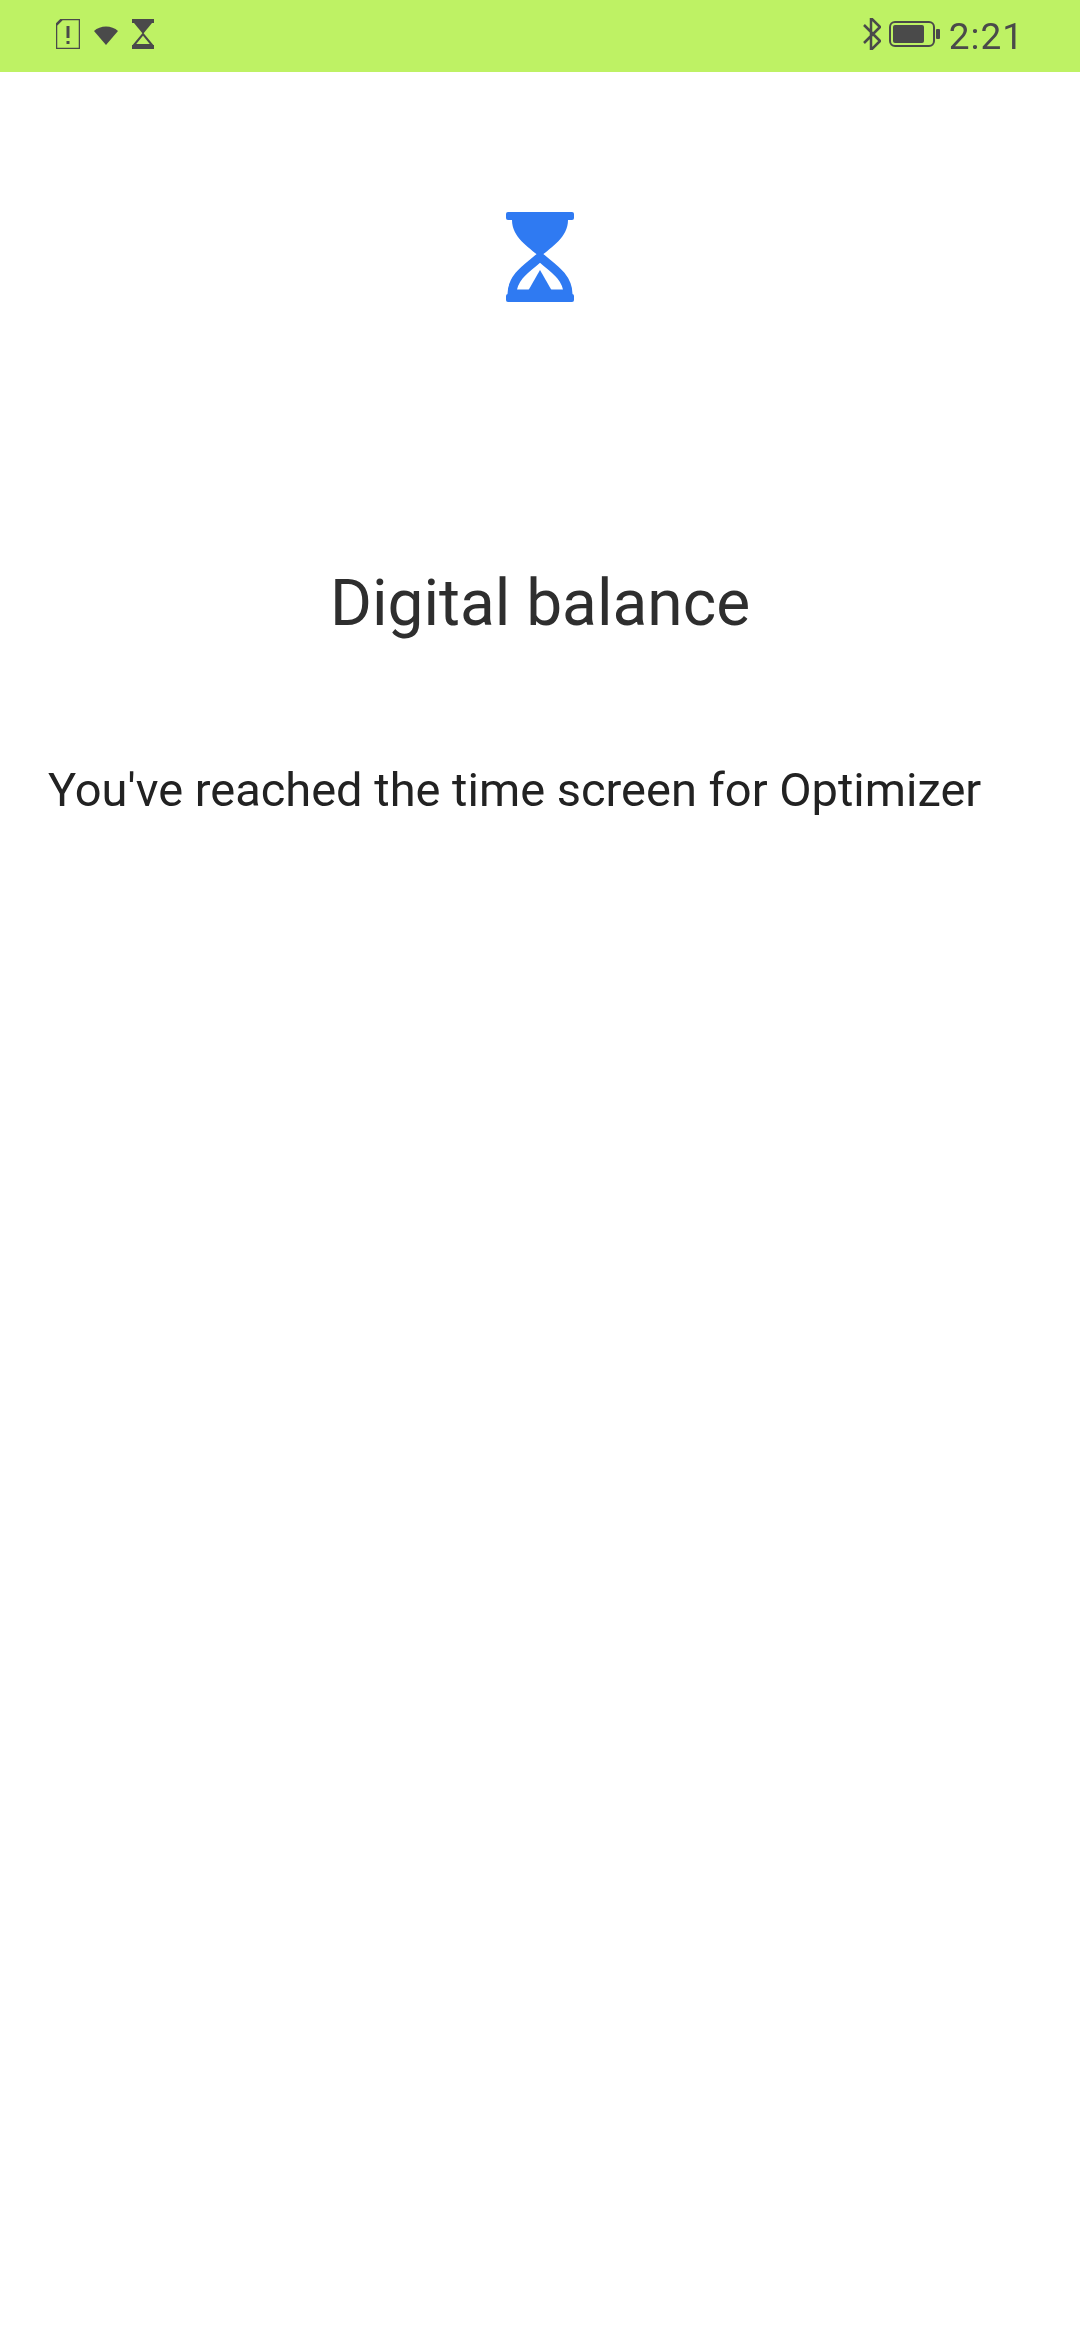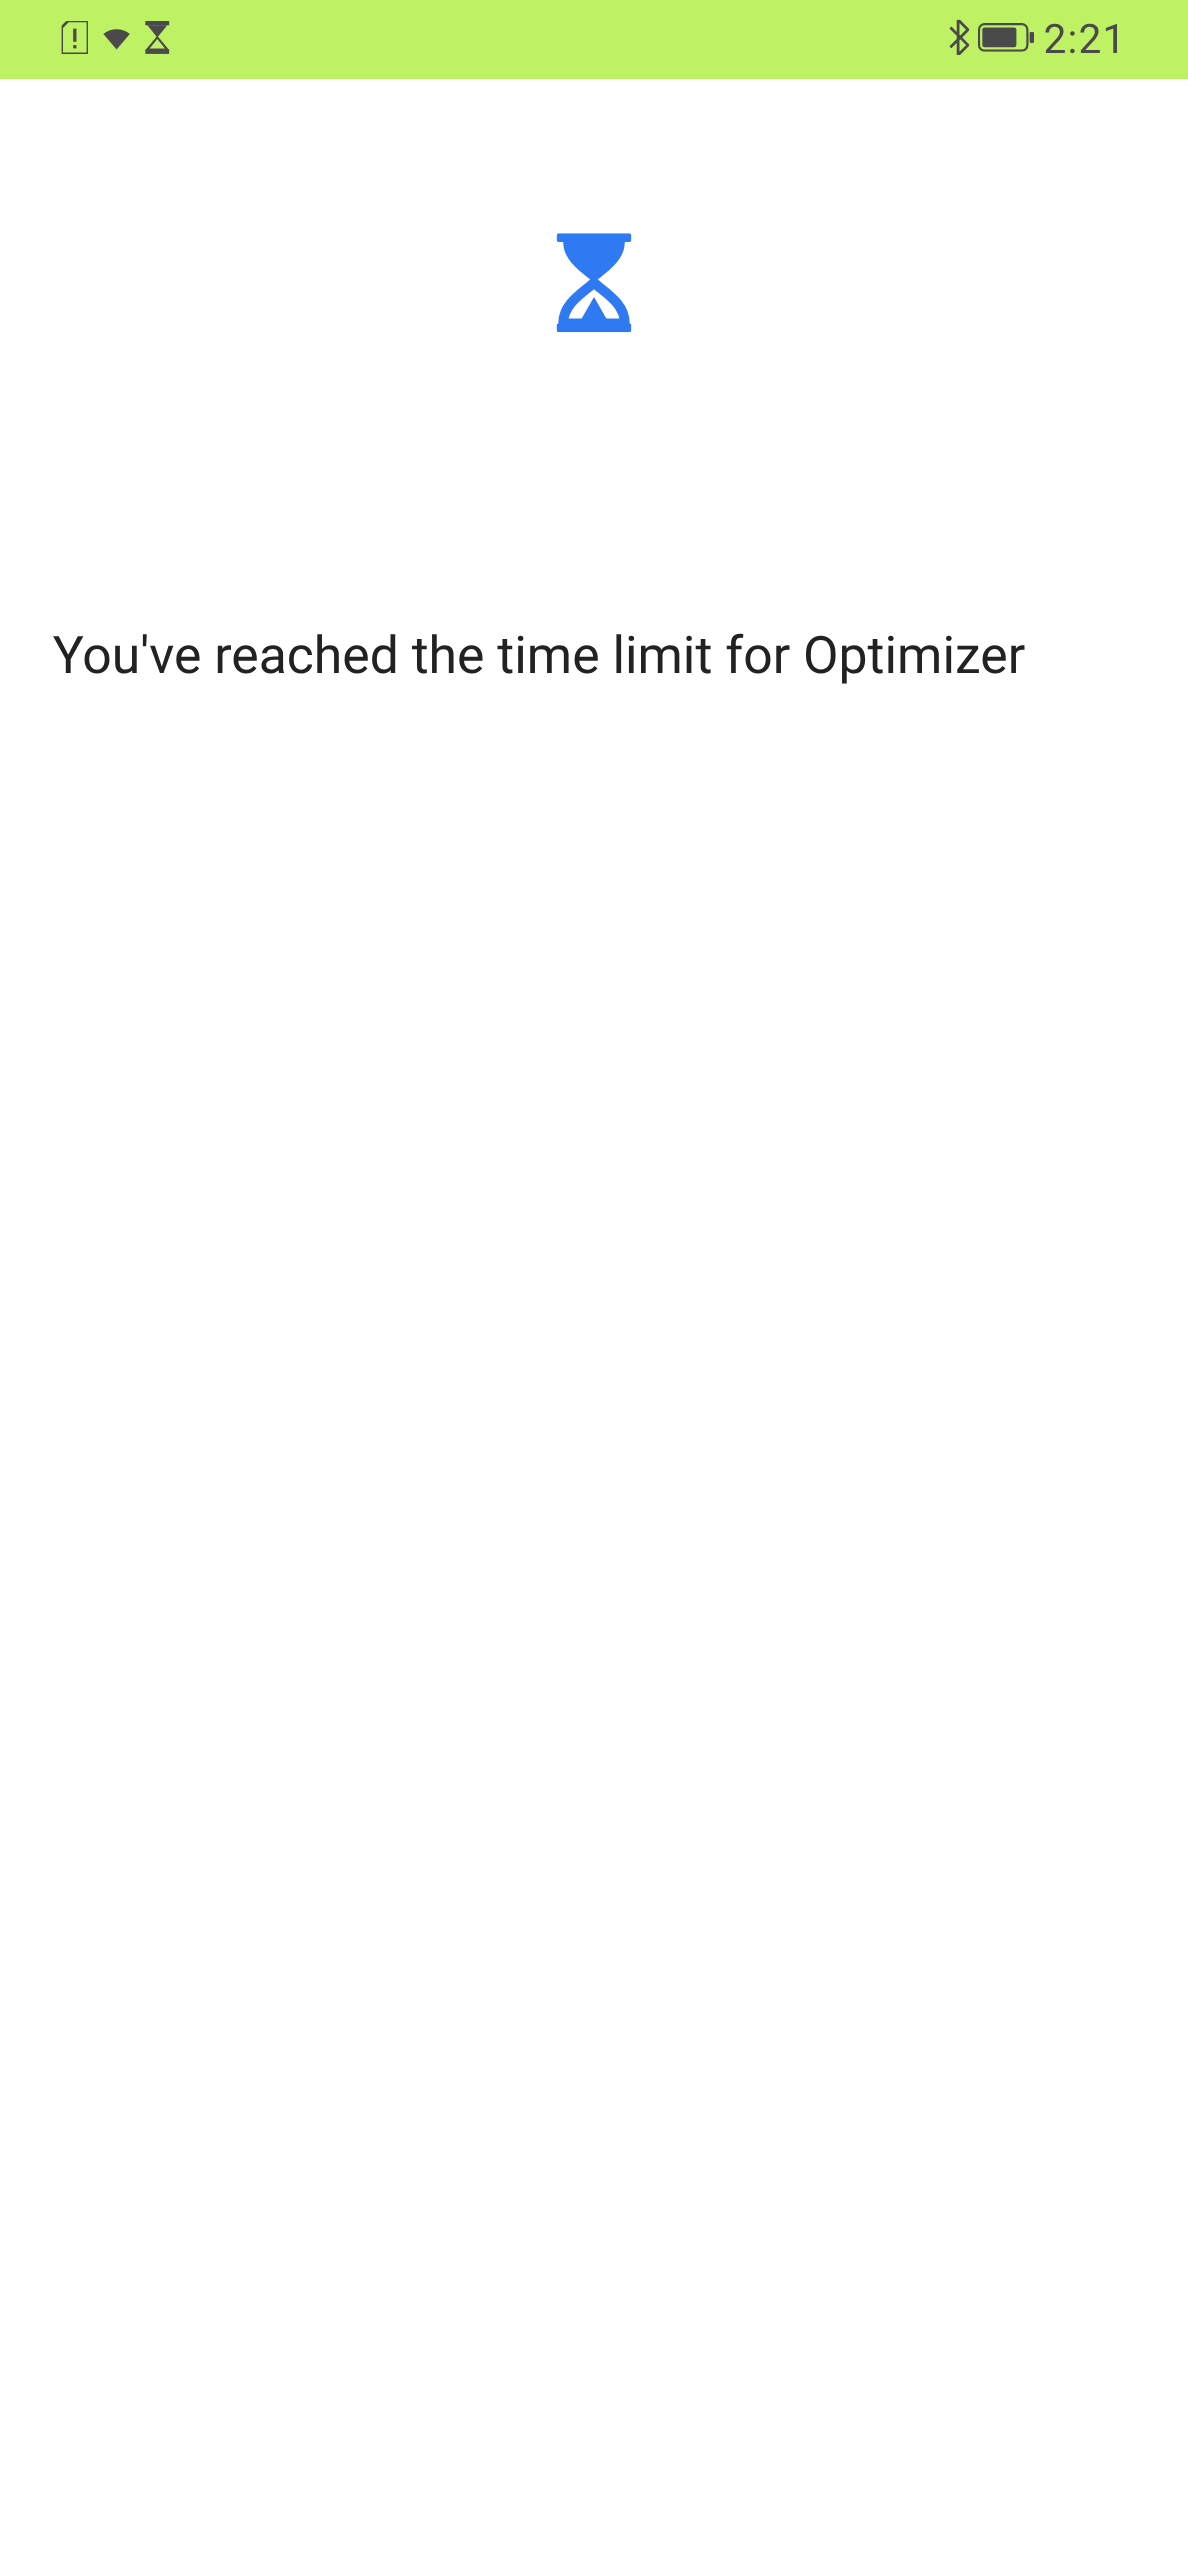--- a/index.html
+++ b/index.html
@@ -104,16 +104,17 @@
       <svg width="68" height="90" viewBox="0 0 68 90">
         <rect x="0" y="0" width="68" height="8" rx="2" fill="#2f7af2"></rect>
         <path d="M6 8 L62 8 C62 26 44 36 34 45 C24 36 6 26 6 8 Z" fill="#2f7af2"></path>
         <path d="M6 82 L62 82 C62 64 44 54 34 45 C24 54 6 64 6 82 Z" fill="none" stroke="#2f7af2" stroke-width="9" stroke-linejoin="round"></path>
         <path d="M34 58 L46 79 L22 79 Z" fill="#2f7af2"></path>
         <rect x="0" y="82" width="68" height="8" rx="2" fill="#2f7af2"></rect>
       </svg>
     </span>
   </div>
 
+  <h1 class="title">Digital balance</h1>
 
-  <p class="message">You've reached the time limit for Optimizer</p>
+  <p class="message">You've reached the time screen for Optimizer</p>
 
 </div>
 
 </body></html>

